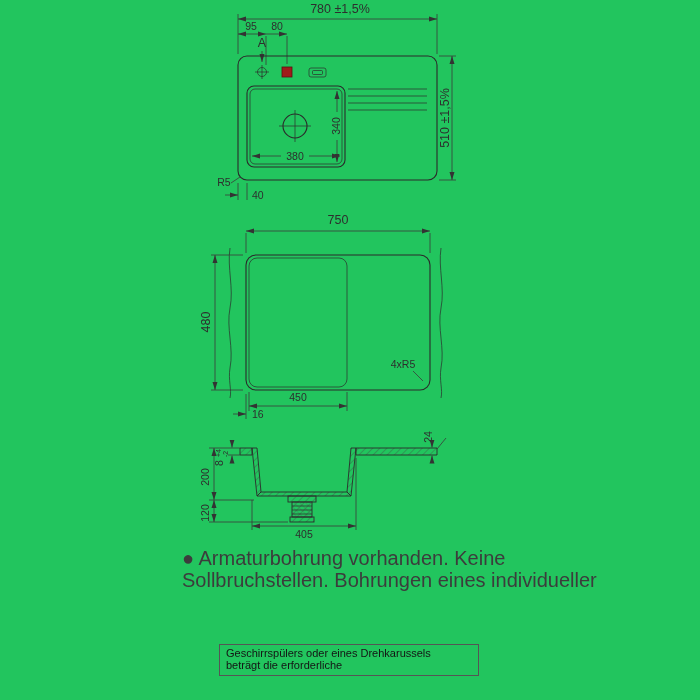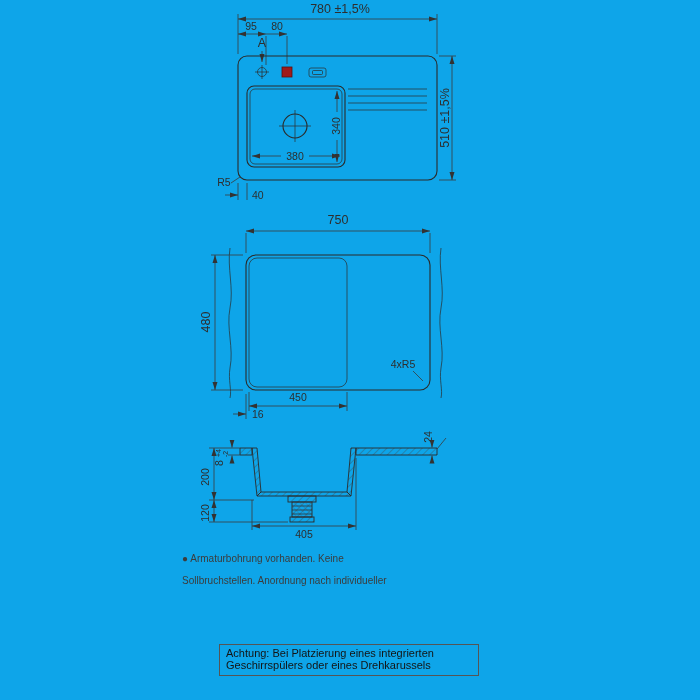--- a/index.html
+++ b/index.html
@@ -1,27 +1,27 @@
 <!DOCTYPE html>
 <html><head>
 <meta charset="utf-8">
 <style>
   html,body{margin:0;padding:0;background:#ffffff;}
-  .stage{position:relative;width:700px;height:700px;background:#0ea5e9;overflow:hidden;
+  .stage{position:relative;width:700px;height:700px;background:#22c55e;overflow:hidden;
          font-family:"Liberation Sans",sans-serif;}
   svg{position:absolute;left:0;top:0;}
   svg text{font-family:"Liberation Sans",sans-serif;fill:#2e2e2e;}
   .t10{font-size:10.5px;}
   .t12{font-size:12.5px;}
   .t7{font-size:7px;}
   .obj{fill:none;stroke:#2b2b2b;stroke-width:1.1;}
   .objthin{fill:none;stroke:#2b2b2b;stroke-width:0.7;}
   .dim{fill:none;stroke:#3a3a3a;stroke-width:0.8;}
   .hatchfill{fill:url(#hatch);stroke:#2b2b2b;stroke-width:0.9;}
-  .notes{position:absolute;left:182px;top:548px;font-size:10px;line-height:21.5px;
+  .notes{position:absolute;left:182px;top:548px;font-size:20px;line-height:21.5px;
          color:#3c3c3c;white-space:nowrap;}
   .warning{position:absolute;left:219px;top:644px;width:246px;border:1px solid #555;
            padding:2px 6px 3px;font-size:11px;line-height:12.4px;color:#141414;
            white-space:nowrap;}
 </style>
 </head>
 <body>
 
 <div class="stage">
 
@@ -170,21 +170,21 @@
 
     <text class="t10" x="304" y="538" text-anchor="middle">405</text>
     <line class="dim" x1="252" y1="500" x2="252" y2="530"></line>
     <line class="dim" x1="356" y1="458" x2="356" y2="530"></line>
     <line class="dim" x1="252" y1="526" x2="356" y2="526" marker-start="url(#arr)" marker-end="url(#arr)"></line>
   </g>
 </svg>
 
 <div class="notes">
   <div>● Armaturbohrung vorhanden. Keine</div>
-  <div>Sollbruchstellen. Anordnung nach individueller</div>
+  <div>Sollbruchstellen. Bohrungen eines individueller</div>
 </div>
 
 <div class="warning">
-  <div>Achtung: Bei Platzierung eines integrierten</div>
   <div>Geschirrspülers oder eines Drehkarussels</div>
+  <div>beträgt die erforderliche</div>
 </div>
 
 </div>
 
 </body></html>

